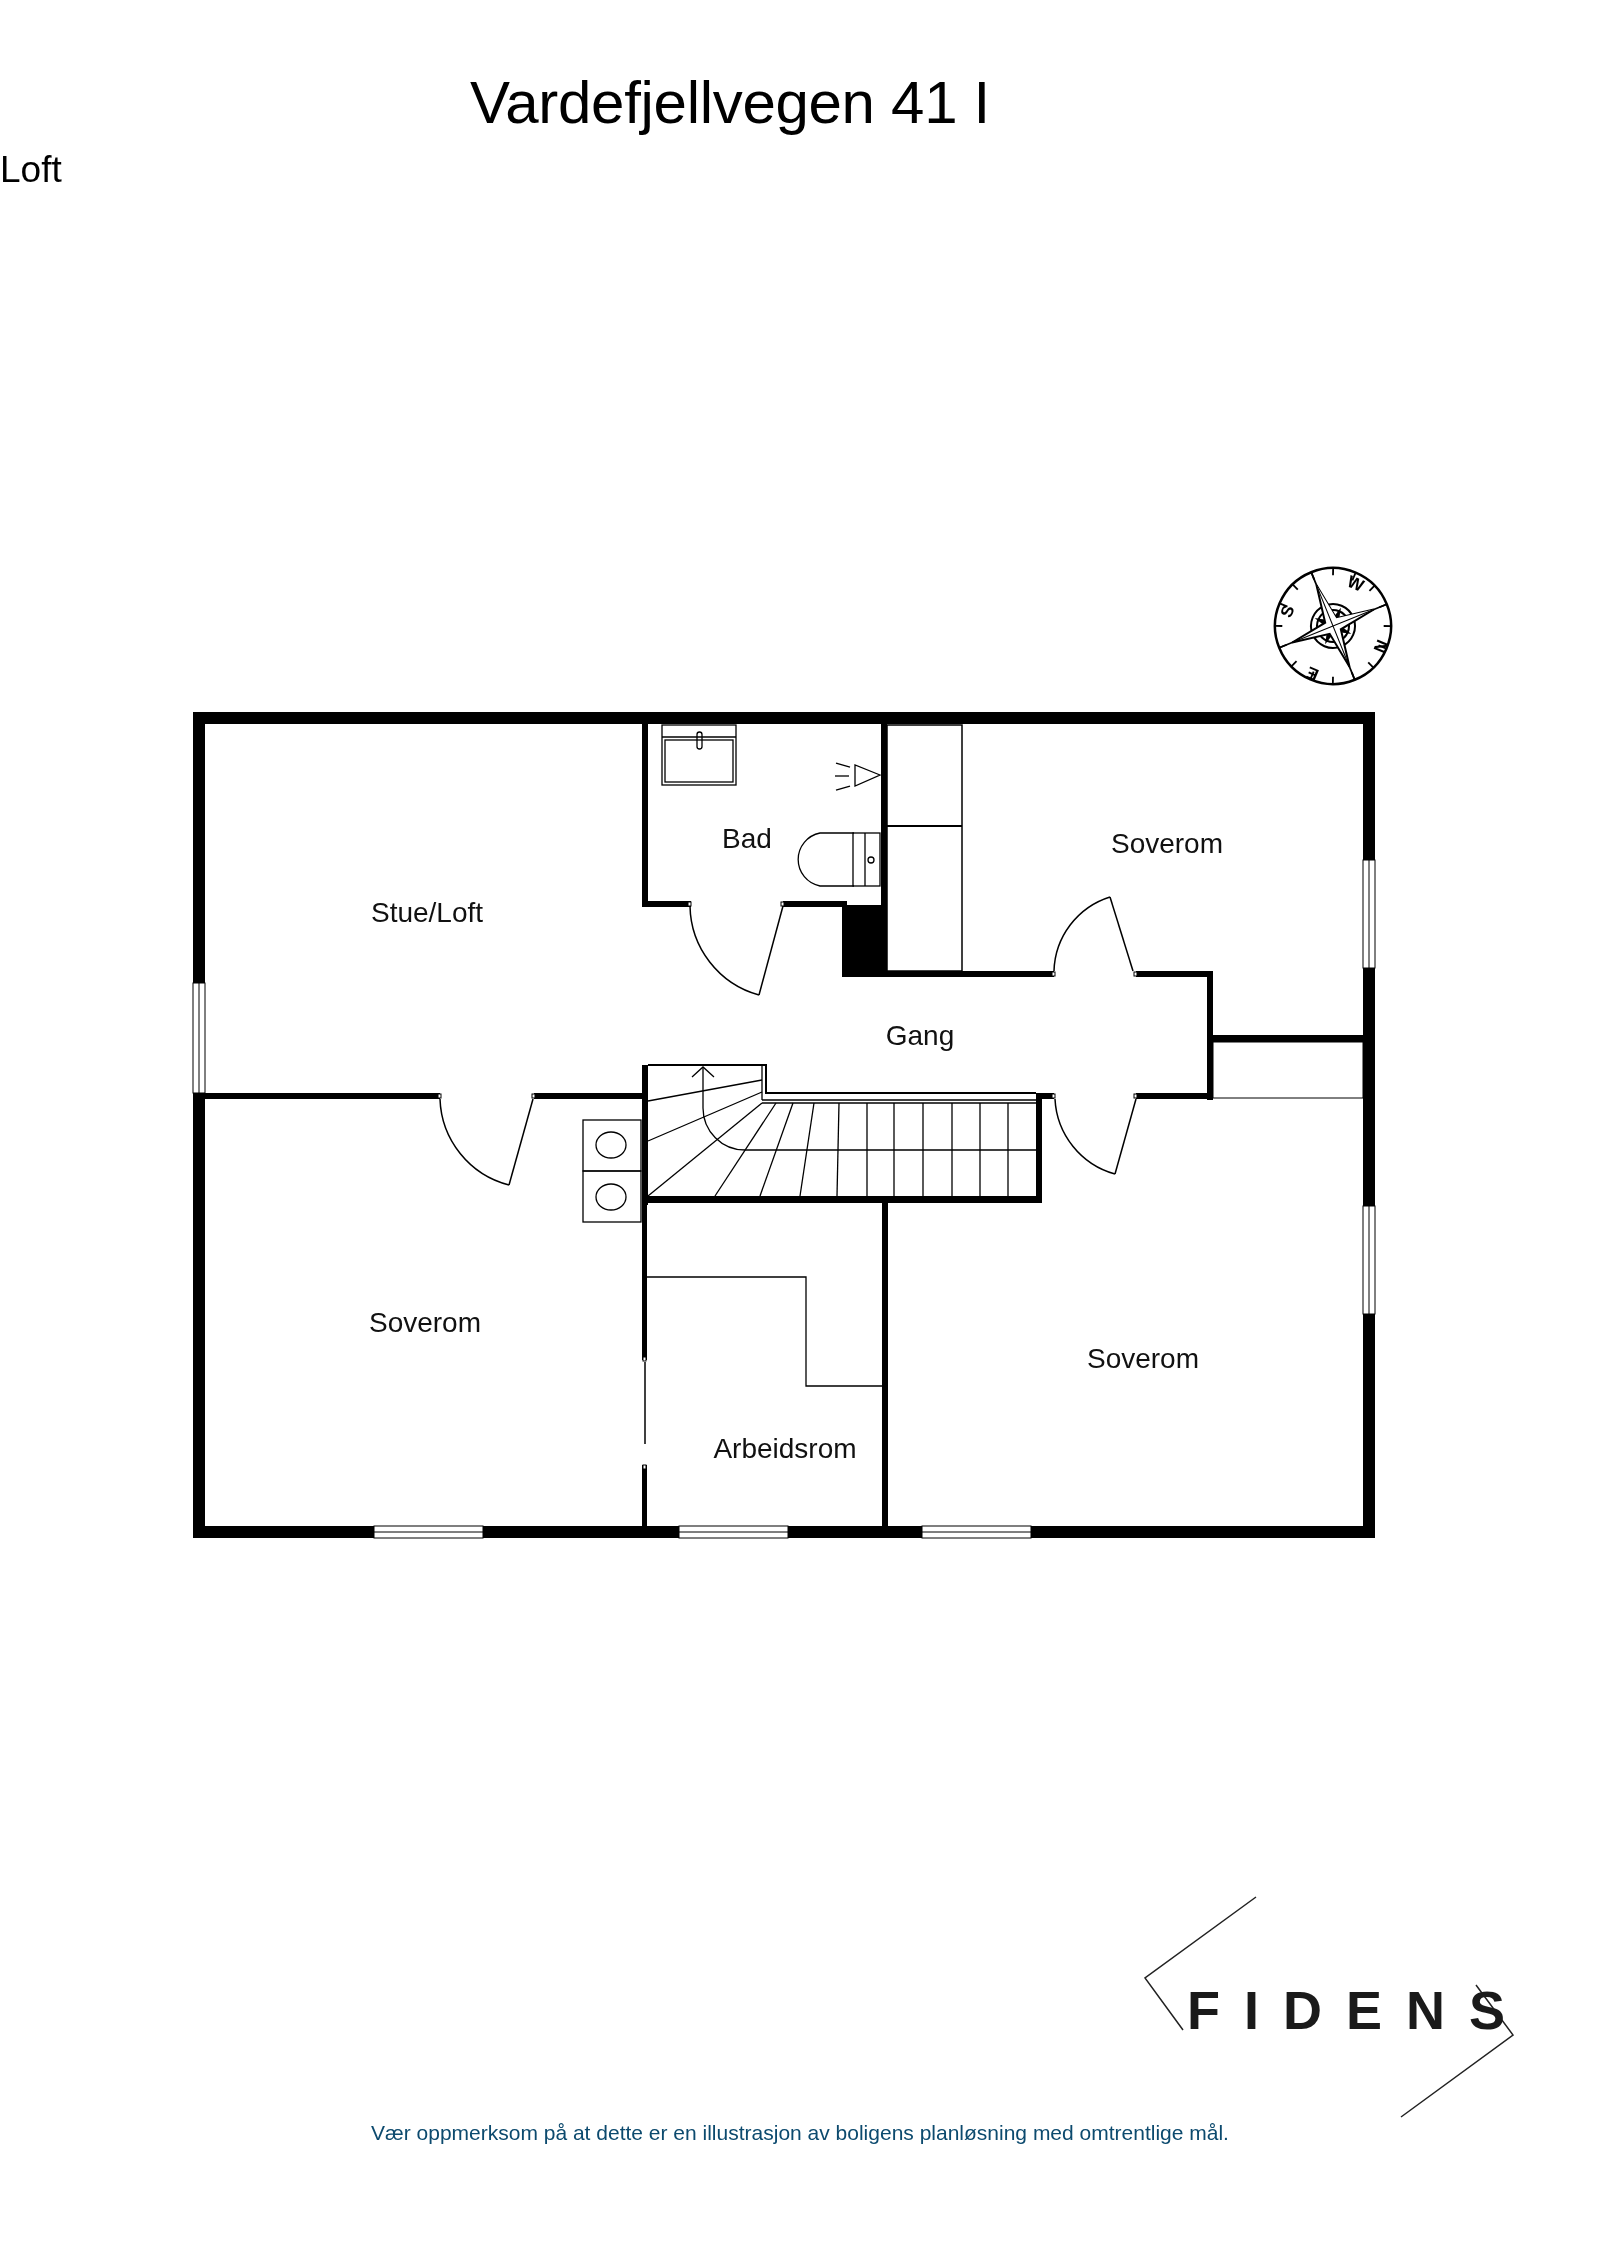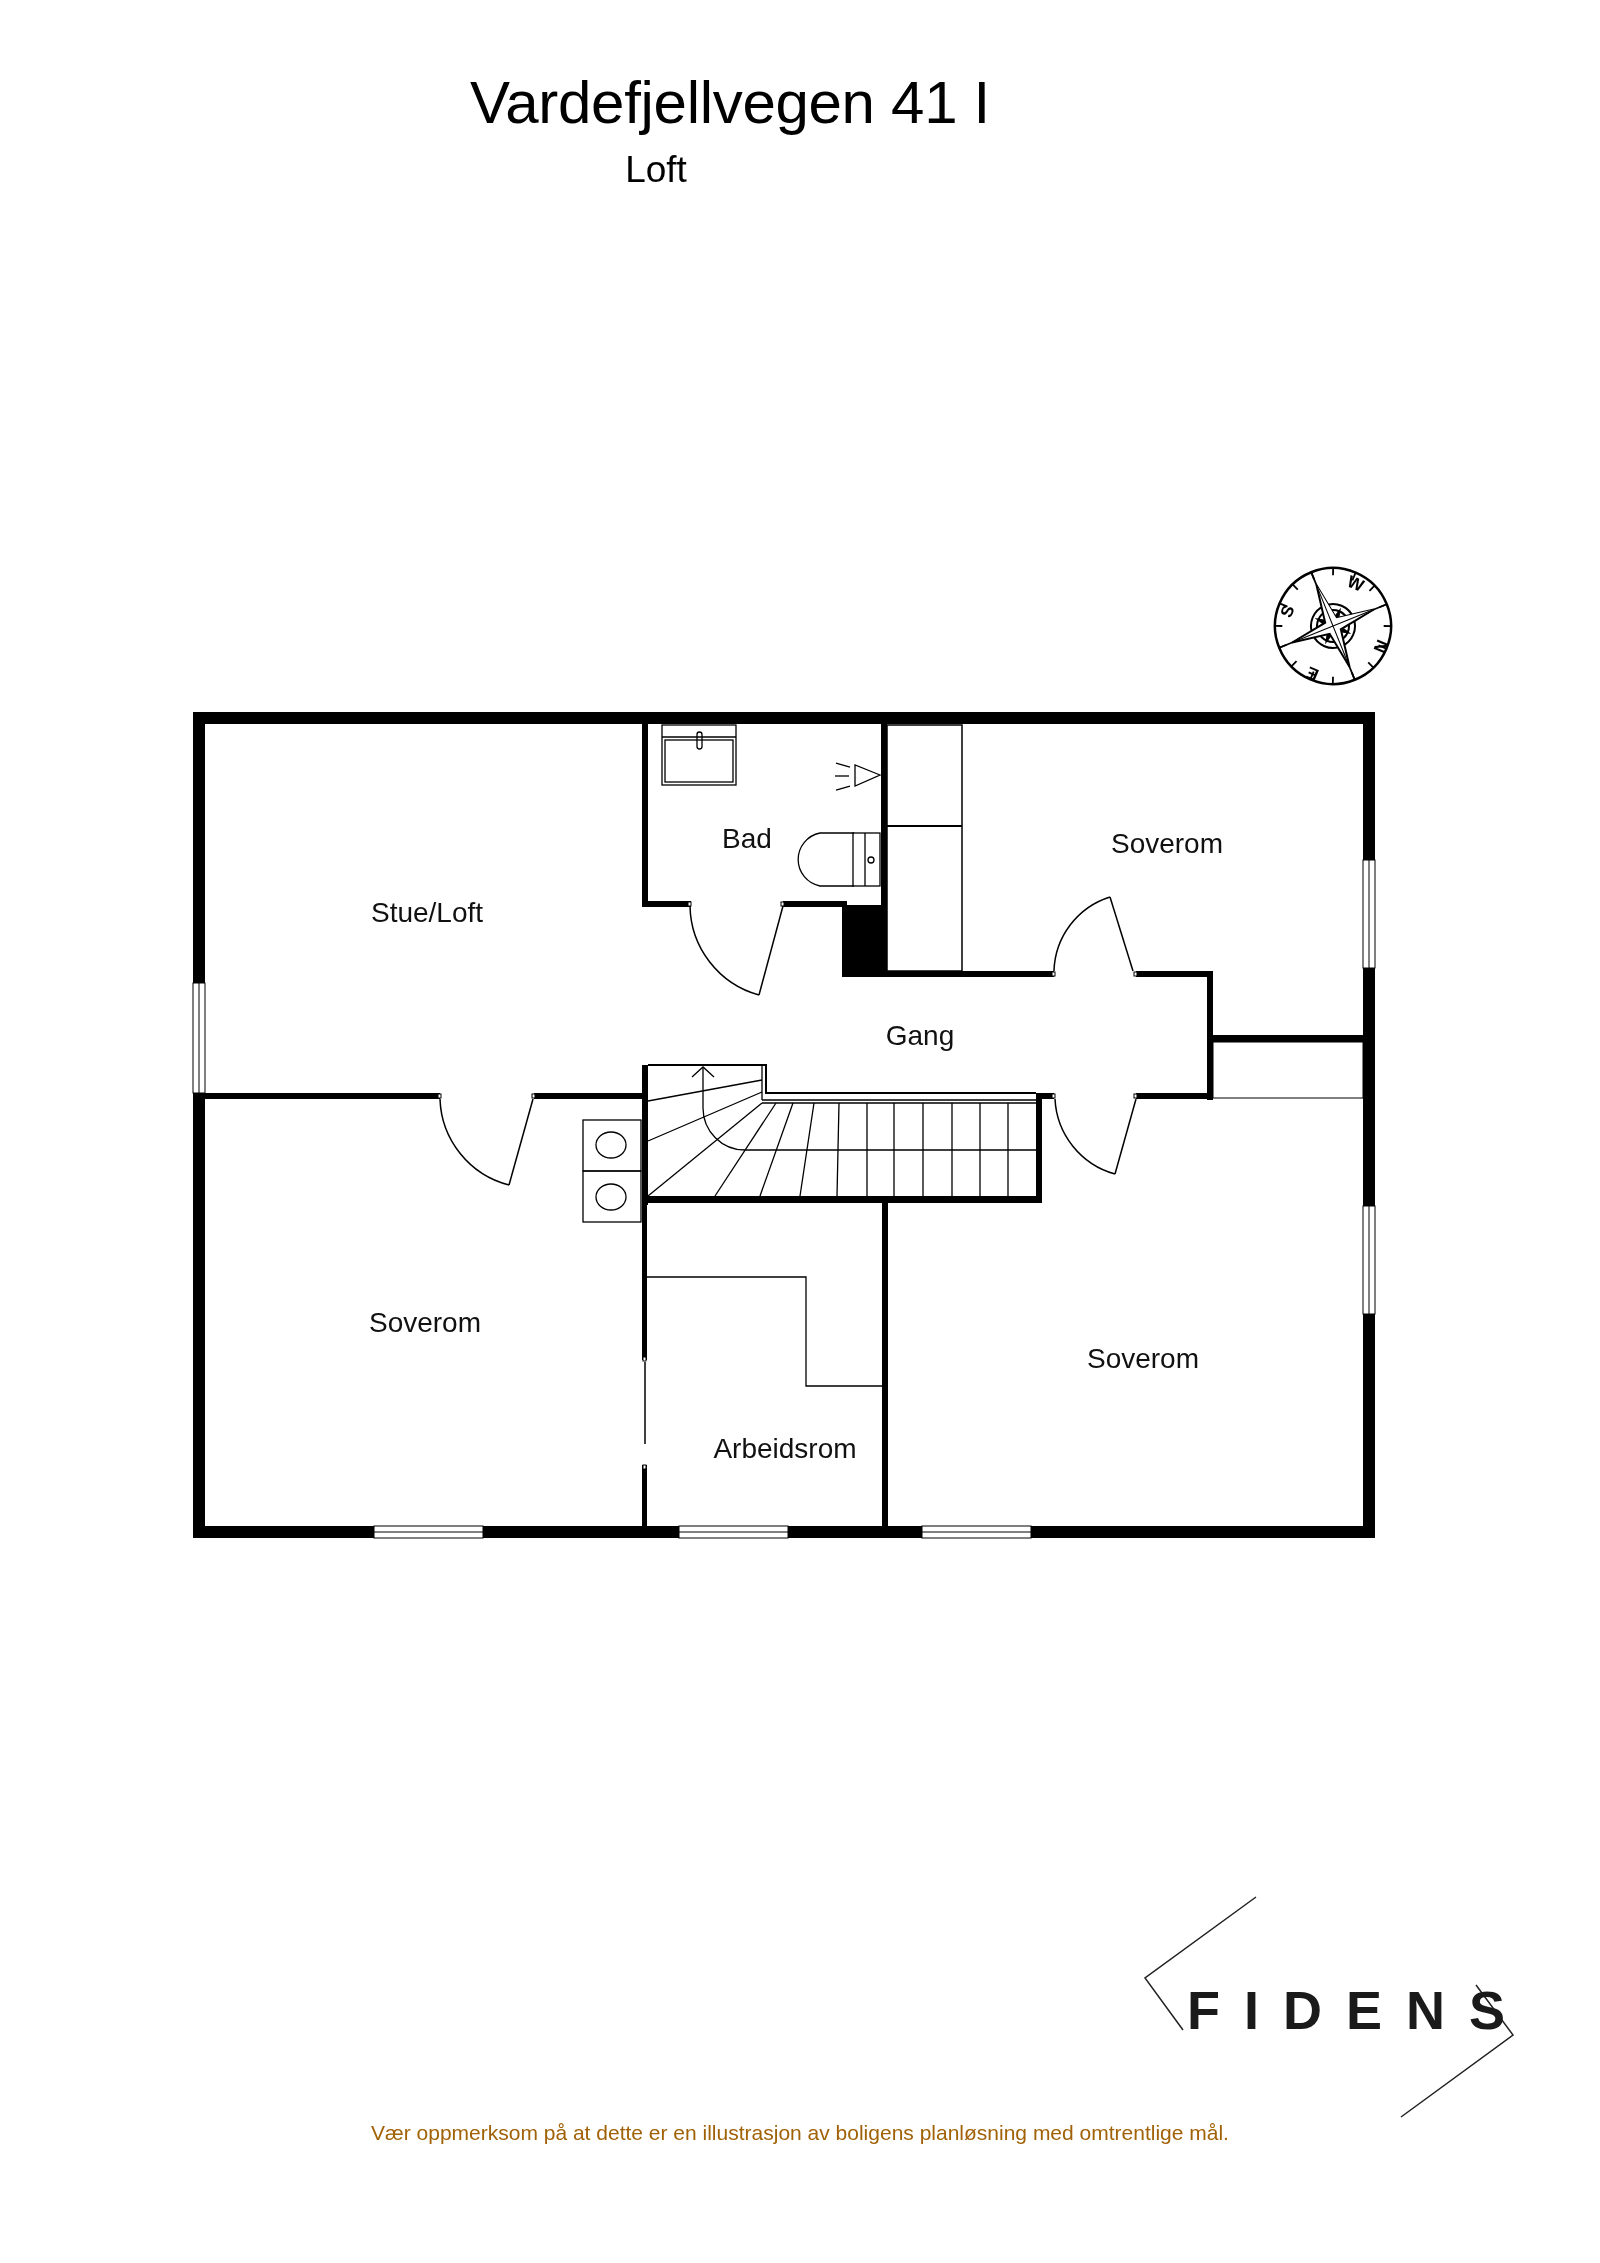--- a/index.html
+++ b/index.html
@@ -1,27 +1,27 @@
 <!DOCTYPE html>
 <html><head>
   <meta charset="utf-8">
   <style>
     html, body { margin: 0; padding: 0; background: #ffffff; }
     body { width: 1600px; height: 2263px; position: relative; overflow: hidden;
            font-family: "Liberation Sans", sans-serif; color: #000; }
     .title { position: absolute; left: 0; width: 1460px; top: 68px; text-align: center;
              font-size: 60px; line-height: 70px; letter-spacing: -0.3px; }
-    .subtitle { position: absolute; left: 0; width: 1312px; top: 148px; text-align: center;
+    .subtitle { position: absolute; left: 0; width: 1312px; top: 148px; text-align: left;
                 font-size: 37px; line-height: 44px; }
     svg.plan { position: absolute; left: 0; top: 0; }
     .room-label { font-family: "Liberation Sans", sans-serif; font-size: 28px; fill: #111; }
     .logo-text { font-family: "Liberation Sans", sans-serif; font-weight: bold; font-size: 54px;
                  letter-spacing: 24px; fill: #1a1a1a; }
     .footer { position: absolute; left: 0; width: 1600px; top: 2122px; text-align: center;
-              font-size: 21px; line-height: 22px; color: #a16207; }
+              font-size: 21px; line-height: 22px; color: #0c4a6e; }
     .footer div { white-space: nowrap; }
   </style>
 </head>
 <body>
 
 <div class="title">Vardefjellvegen 41 I</div>
 <div class="subtitle">Loft</div>
 
 <svg class="plan" width="1600" height="2263" viewBox="0 0 1600 2263" xmlns="http://www.w3.org/2000/svg">
 

